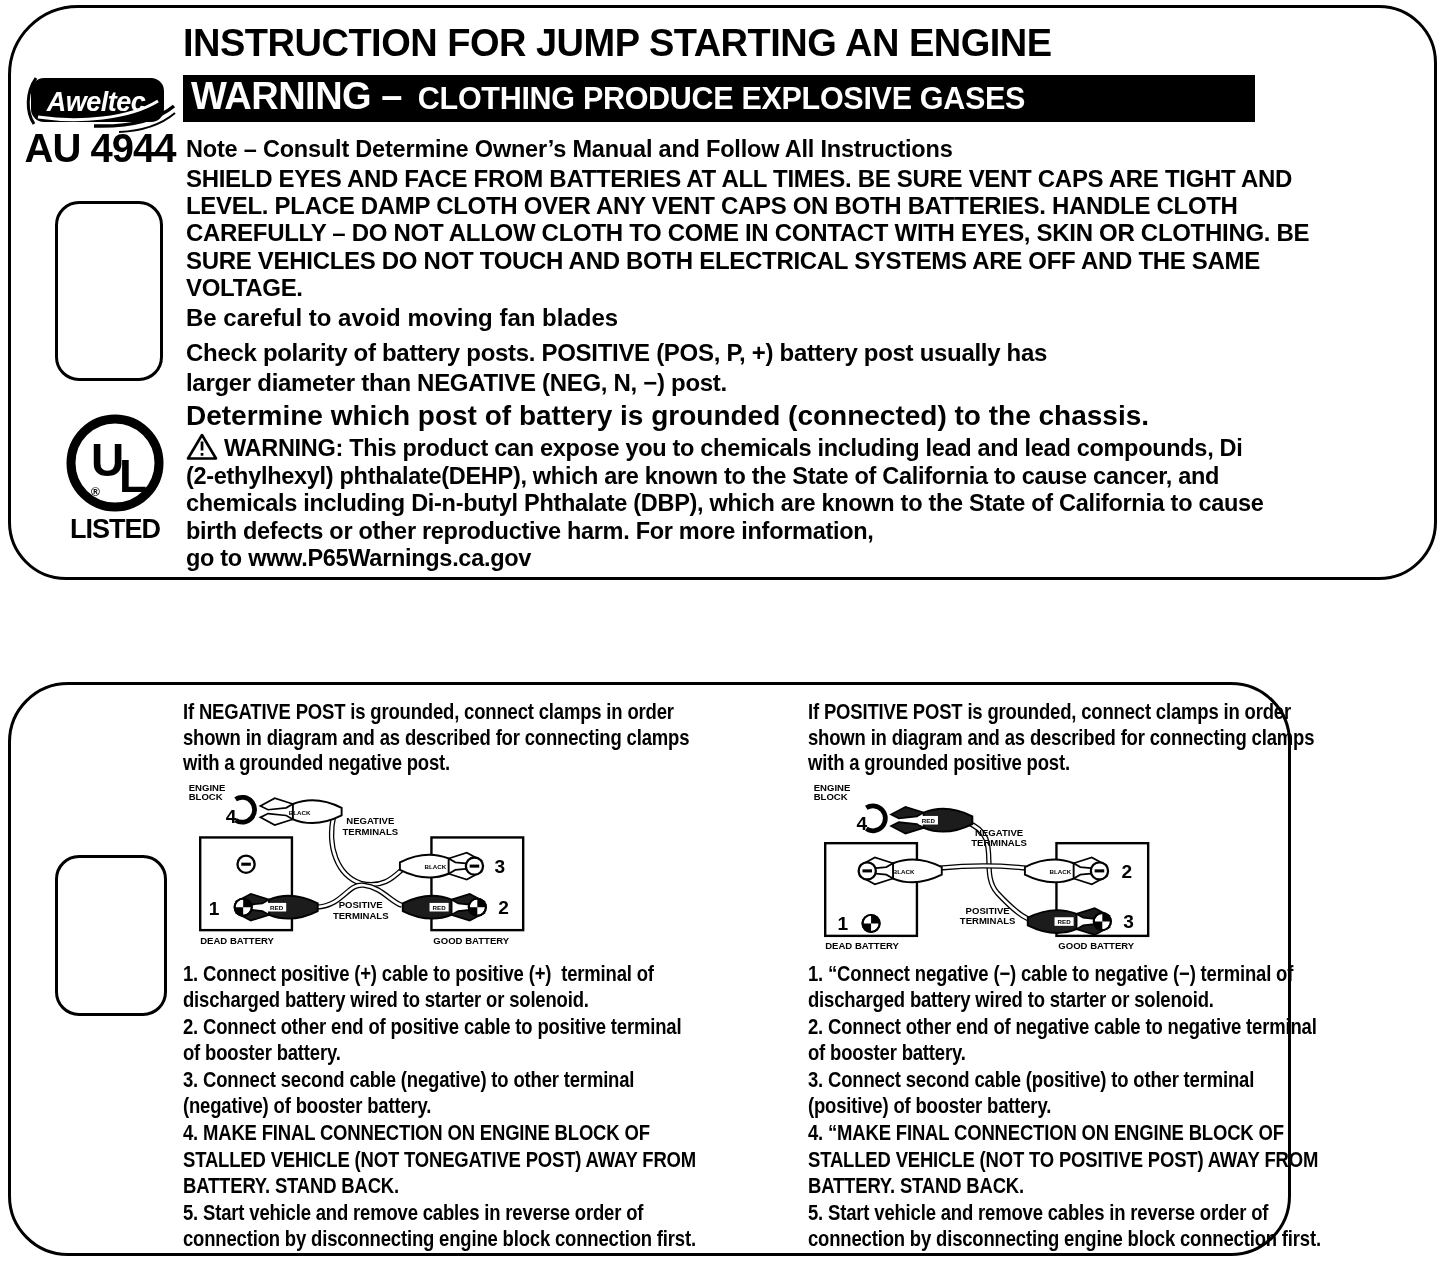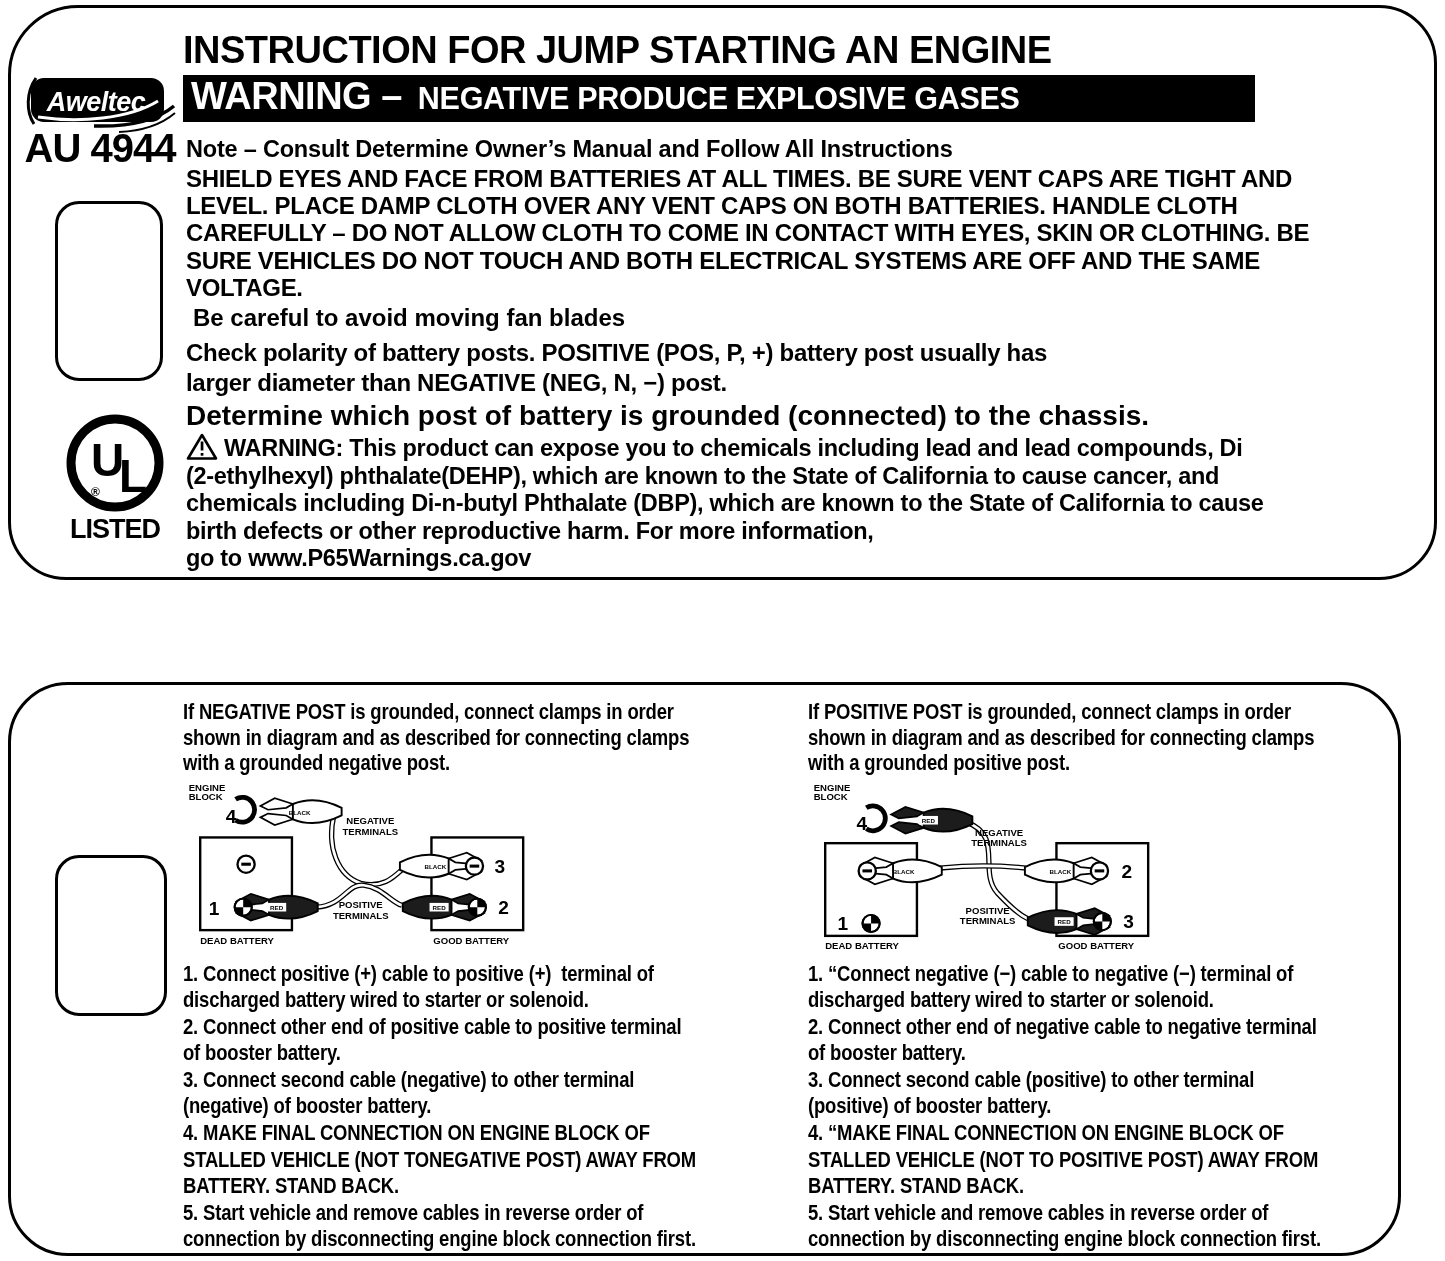--- a/index.html
+++ b/index.html
@@ -1,35 +1,35 @@
 <!DOCTYPE html>
 <html><head>
 <meta charset="utf-8">
 <style>
   html,body{margin:0;padding:0;background:#fff;}
   .page{position:relative;width:1445px;height:1261px;background:#fff;overflow:hidden;
         font-family:"Liberation Sans","DejaVu Sans",sans-serif;font-weight:700;color:#000;}
   .abs{position:absolute;}
   .panel{position:absolute;border:3px solid #000;background:#fff;box-sizing:border-box;}
   #top-panel{left:8px;top:5px;width:1429px;height:575px;border-radius:70px 58px 58px 58px;}
-  #bottom-panel{left:8px;top:682px;width:1393px;height:574px;border-radius:60px;}
+  #bottom-panel{left:8px;top:682px;width:1283px;height:574px;border-radius:60px;}
   .hole{position:absolute;border:3px solid #000;border-radius:24px;background:#fff;box-sizing:border-box;}
   #hole-top{left:44px;top:193px;width:108px;height:180px;}
   #hole-bottom{left:44px;top:170px;width:112px;height:161px;}
 
-  .title{left:172px;top:21px;font-size:38px;letter-spacing:-0.5px;white-space:nowrap;}
+  .title{left:172px;top:14px;font-size:38px;letter-spacing:-0.5px;white-space:nowrap;}
   .banner{left:172px;top:67px;width:1072px;height:47px;background:#000;color:#fff;
           display:flex;align-items:baseline;gap:16px;padding-left:8px;box-sizing:border-box;}
   .banner .lead{font-size:38px;letter-spacing:-0.5px;}
   .banner .rest{font-size:30.5px;letter-spacing:-0.3px;}
   .pre{white-space:pre-wrap;}
   .b24{font-size:24px;letter-spacing:-0.3px;line-height:27.2px;}
   .note{left:175px;top:128px;font-size:23.5px;letter-spacing:-0.2px;}
   .shield{left:175px;top:157px;width:1262px;}
-  .fan{left:175px;top:296px;font-size:24px;margin-left:7px;}
+  .fan{left:175px;top:296px;font-size:24px;}
   .polarity{left:175px;top:330px;line-height:30px;width:1262px;}
   .ground{left:175px;top:392px;font-size:28px;}
   .prop65{left:175px;top:424px;width:1268px;font-size:23.5px;line-height:27.6px;letter-spacing:-0.3px;}
   .prop65 svg{vertical-align:-5px;margin-right:6px;}
 
   .model{left:0;top:118px;width:178px;text-align:center;font-size:40px;letter-spacing:-1px;}
 
   .col{position:absolute;top:14px;width:640px;}
   #col-left{left:172px;}
   #col-right{left:797px;}
@@ -102,21 +102,21 @@
       <text x="38" y="68" font-size="46">U</text>
       <text x="66" y="84" font-size="46">L</text>
       <text x="38" y="88" font-size="12">®</text>
       <text x="62" y="130" font-size="27" text-anchor="middle" letter-spacing="-1">LISTED</text>
     </svg>
 
     <h1 class="abs title" style="margin:0">INSTRUCTION FOR JUMP STARTING AN ENGINE</h1>
 
     <div class="abs banner">
       <span class="lead">WARNING –</span>
-      <span class="rest">NEGATIVE PRODUCE EXPLOSIVE GASES</span>
+      <span class="rest">CLOTHING PRODUCE EXPLOSIVE GASES</span>
     </div>
 
     <div class="abs note">Note – Consult Determine Owner’s Manual and Follow All Instructions</div>
 
     <div class="abs pre b24 shield">SHIELD EYES AND FACE FROM BATTERIES AT ALL TIMES. BE SURE VENT CAPS ARE TIGHT AND
 LEVEL. PLACE DAMP CLOTH OVER ANY VENT CAPS ON BOTH BATTERIES. HANDLE CLOTH
 CAREFULLY – DO NOT ALLOW CLOTH TO COME IN CONTACT WITH EYES, SKIN OR CLOTHING. BE
 SURE VEHICLES DO NOT TOUCH AND BOTH ELECTRICAL SYSTEMS ARE OFF AND THE SAME
 VOLTAGE.</div>
 

